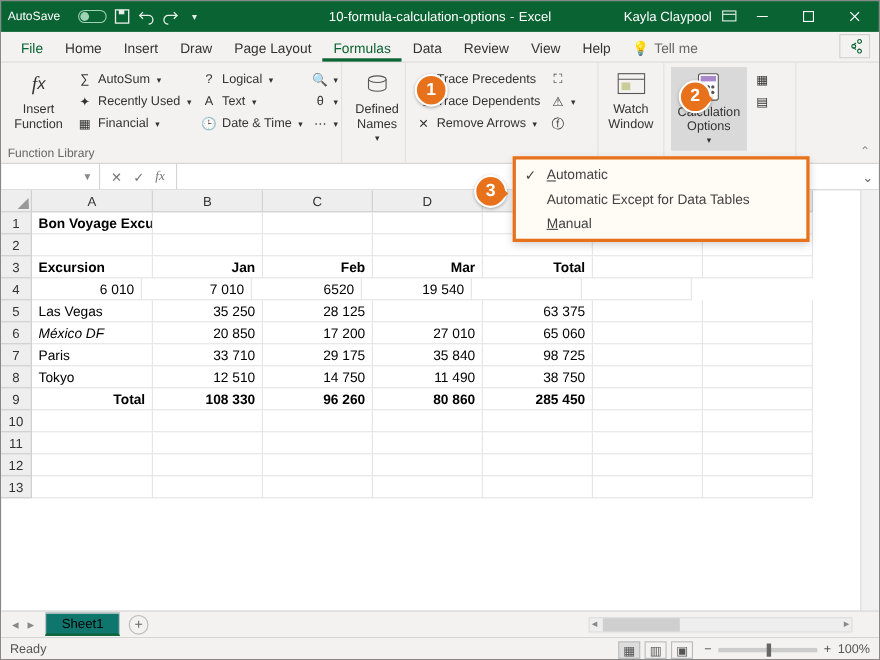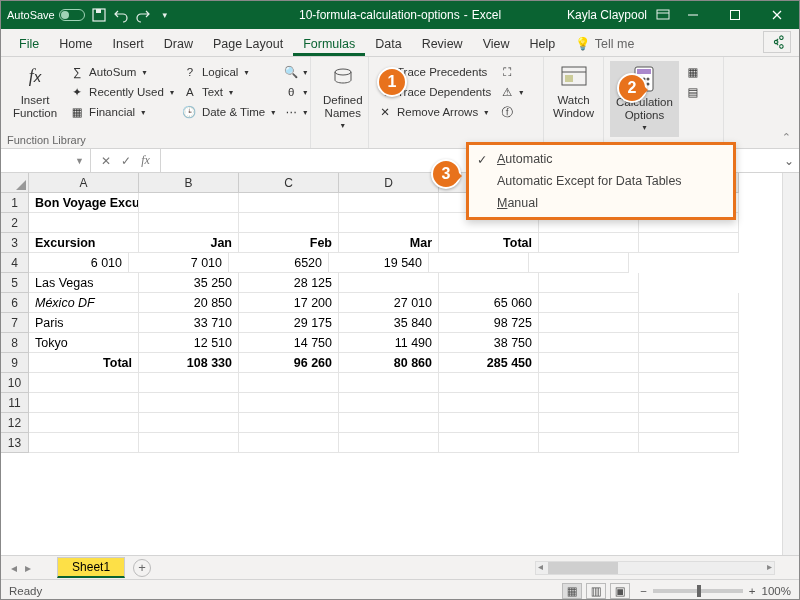--- a/index.html
+++ b/index.html
@@ -1,19 +1,19 @@
 <!DOCTYPE html>
 <html><head>
 <meta charset="utf-8">
 <style>
 * { margin: 0; padding: 0; box-sizing: border-box; font-family: "Segoe UI", Arial, sans-serif; }
 body { background: #fff; width: 800px; height: 600px; overflow: hidden; position: relative; border: 1px solid #888; }
 .titlebar { background: #0a6332; color: #fff; height: 28px; display: flex; align-items: center; font-size: 12px; position: relative; }
 .titlebar .left { display: flex; align-items: center; gap: 6px; padding-left: 6px; }
-.titlebar .autosave { display: flex; align-items: center; gap: 4px; font-size: 11px; }
+.titlebar .autosave { display: flex; align-items: center; gap: 16px; font-size: 11px; }
 .toggle { width: 26px; height: 12px; border: 1px solid #9fd3b6; border-radius: 8px; position: relative; }
 .toggle::before { content: ""; width: 8px; height: 8px; background: #9fd3b6; border-radius: 50%; position: absolute; left: 1px; top: 1px; }
 .qat-icon { width: 16px; height: 16px; display: flex; align-items: center; justify-content: center; opacity: .9; }
 .titlebar .center { position: absolute; left: 50%; transform: translateX(-50%); display: flex; align-items: center; gap: 4px; }
 .titlebar .right { margin-left: auto; display: flex; align-items: center; gap: 2px; padding-right: 2px; }
 .titlebar .right .user { font-size: 12px; margin-right: 6px; }
 .win-btn { width: 40px; height: 28px; display: flex; align-items: center; justify-content: center; }
 .win-btn svg { width: 12px; height: 12px; }
 .ribbon-tabs { background: #f3f2f1; height: 28px; display: flex; align-items: flex-end; padding: 0 8px; font-size: 12.5px; color: #333; border-bottom: 1px solid #d4d4d4; }
 .ribbon-tabs .tab { padding: 6px 10px 5px; cursor: pointer; }
@@ -43,21 +43,21 @@
 .col-hdrs { display: flex; height: 20px; }
 .col-hdr { background: #eee; border-right: 1px solid #ccc; border-bottom: 1px solid #ccc; text-align: center; font-size: 12px; color: #333; line-height: 20px; }
 .row-hdr { height: 20px; border-bottom: 1px solid #ccc; text-align: center; font-size: 12px; color: #333; line-height: 20px; }
 .cells { position: relative; flex: 1; }
 .cell-row { display: flex; height: 20px; }
 .cell { border-right: 1px solid #e4e4e4; border-bottom: 1px solid #e4e4e4; font-size: 12.5px; padding: 0 6px; line-height: 20px; overflow: hidden; white-space: nowrap; }
 .cell.r { text-align: right; }
 .cell.b { font-weight: bold; }
 .sheet-tabs { height: 24px; background: #f3f2f1; border-top: 1px solid #d4d4d4; display: flex; align-items: center; font-size: 12px; position: relative; }
 .sheet-nav { display: flex; gap: 8px; padding: 0 10px; color: #888; }
-.sheet-tab { background: #fde047; border: 1px solid #ccc; border-bottom: 2px solid #0a6332; padding: 2px 14px; margin-left: 16px; }
+.sheet-tab { background: #0f766e; border: 1px solid #ccc; border-bottom: 2px solid #0a6332; padding: 2px 14px; }
 .new-sheet { width: 18px; height: 18px; border: 1px solid #bbb; border-radius: 50%; display: flex; align-items: center; justify-content: center; margin-left: 8px; color: #666; font-size: 13px; }
 .hscroll-track { position: absolute; right: 24px; width: 240px; height: 14px; background: #eee; border: 1px solid #ddd; top: 5px; }
 .hscroll-thumb { position: absolute; left: 12px; width: 70px; height: 12px; background: #cfcfcf; top: 0; }
 .status-bar { height: 22px; background: #f3f2f1; border-top: 1px solid #d4d4d4; display: flex; align-items: center; font-size: 11.5px; color: #555; padding: 0 8px; }
 .status-bar .spacer { flex: 1; }
 .view-btns { display: flex; gap: 4px; margin-right: 10px; }
 .view-btn { width: 20px; height: 16px; border: 1px solid #bbb; display:flex; align-items:center; justify-content:center; }
 .zoom { display: flex; align-items: center; gap: 6px; }
 .zoom-track { width: 90px; height: 4px; background: #ccc; position: relative; }
 .zoom-thumb { position: absolute; left: 44px; top: -4px; width: 4px; height: 12px; background: #666; }
@@ -383,20 +383,21 @@
           <div class="cell r" style="width: 100px;">6520</div>
           <div class="cell r" style="width: 100px;">19 540</div>
           <div class="cell " style="width: 100px;"></div>
           <div class="cell " style="width: 100px;"></div>
         </div>
         <div class="cell-row">
           <div class="cell " style="width: 110px;">Las Vegas</div>
           <div class="cell r" style="width: 100px;">35 250</div>
           <div class="cell r" style="width: 100px;">28 125</div>
           <div class="cell r" style="width: 100px;"></div>
+          <div class="cell r" style="width: 100px;">63 375</div>
           <div class="cell " style="width: 100px;"></div>
           <div class="cell " style="width: 100px;"></div>
         </div>
         <div class="cell-row">
           <div class="cell " style="width: 110px; font-style: italic;">México DF</div>
           <div class="cell r" style="width: 100px;">20 850</div>
           <div class="cell r" style="width: 100px;">17 200</div>
           <div class="cell r" style="width: 100px;">27 010</div>
           <div class="cell r" style="width: 100px;">65 060</div>
           <div class="cell " style="width: 100px;"></div>

